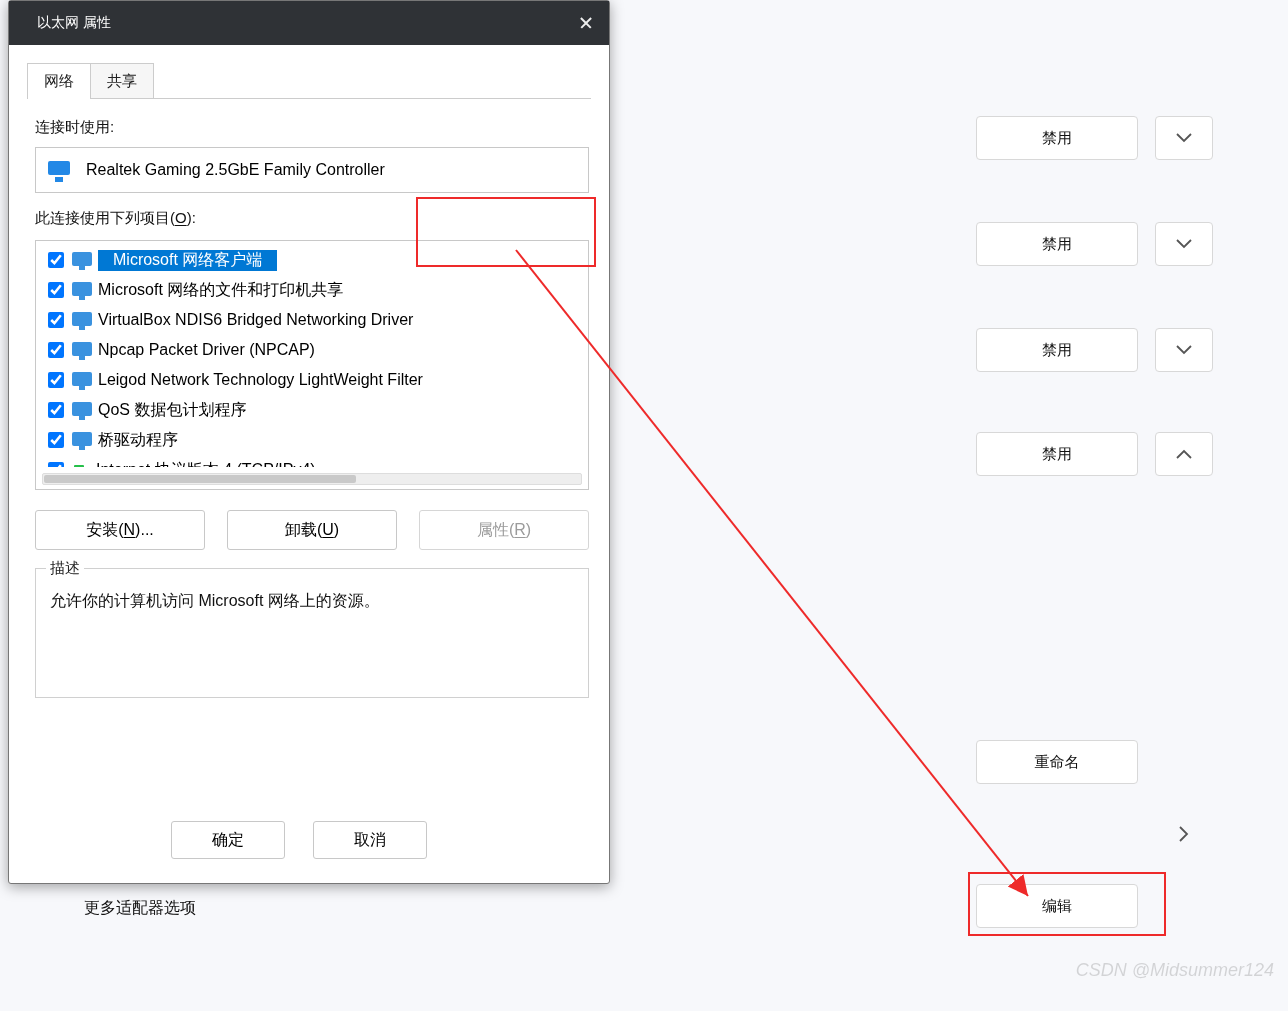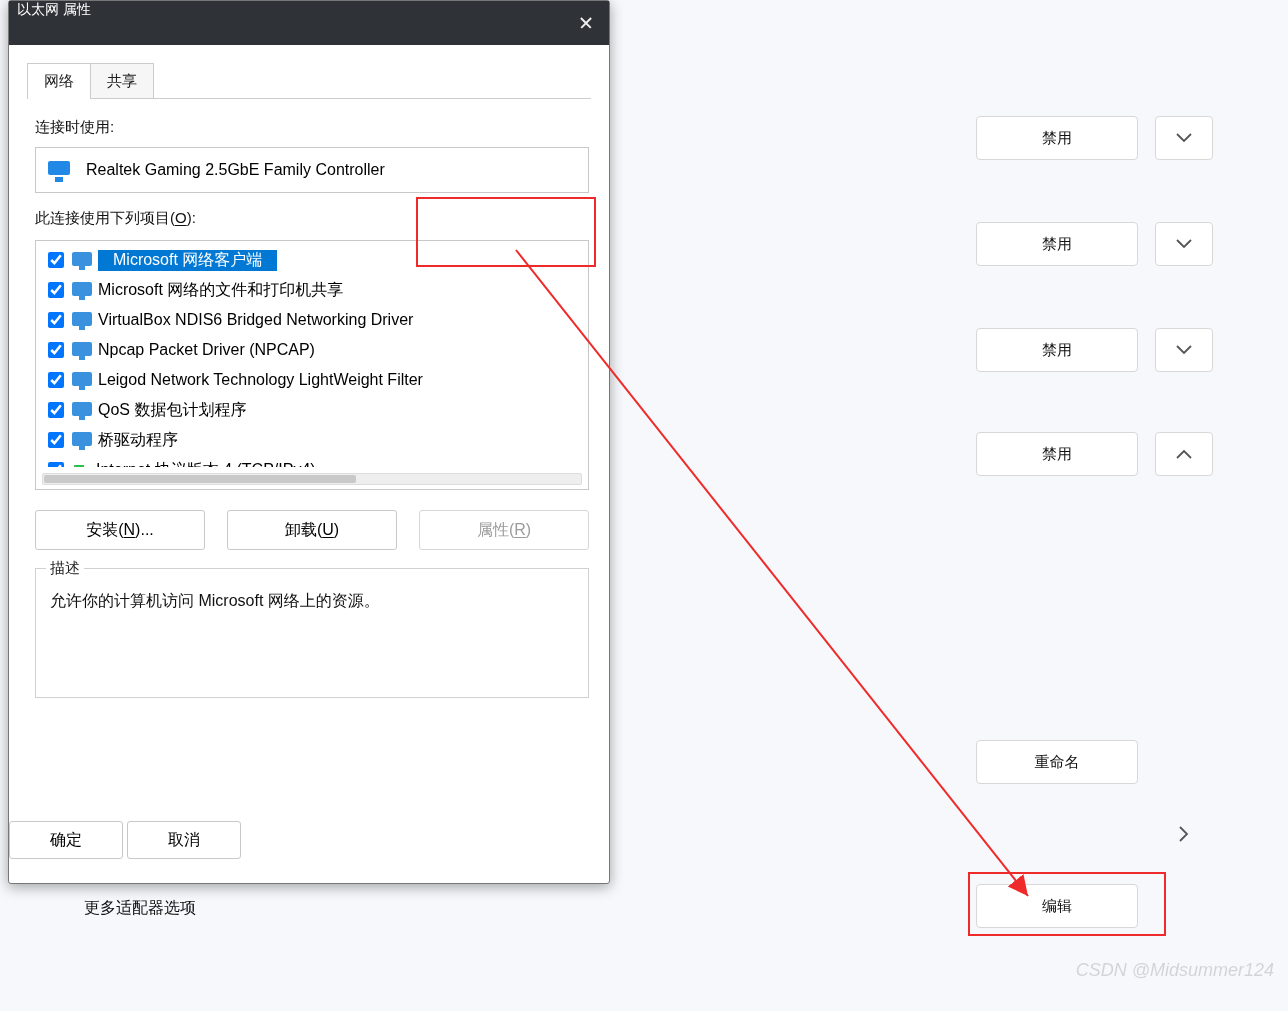--- a/index.html
+++ b/index.html
@@ -45,21 +45,21 @@
     position: absolute; left: 8px; top: 0;
     width: 602px; height: 884px;
     background: #fff;
     border: 1px solid #777; border-radius: 3px;
     display: flex; flex-direction: column;
     box-shadow: 0 3px 14px rgba(0,0,0,0.35);
     z-index: 5;
   }
   .titlebar {
     height: 44px; background: #2f3236; color: #fff;
-    display: flex; padding: 0 0 0 8px;
+    display: flex; align-items: center; padding: 0 0 0 28px;
     font-size: 14px;
   }
   .titlebar .spacer { flex: 1; }
   .close-btn {
     width: 46px; height: 44px;
     display: flex; align-items: center; justify-content: center;
     color: #eee; font-size: 16px;
   }
   .x-icon::before, .x-icon::after {
     content:""; position:absolute; width:14px; height:1.5px;
@@ -162,22 +162,22 @@
     margin-top: 18px; height: 130px; padding: 0 14px;
     position:relative;
   }
   .fieldset .legend {
     position:absolute; top:-10px; left:10px; background:#fff;
     padding:0 4px; font-size:15px; color:#222;
   }
   .desc-text { margin-top: 22px; font-size:16px; color:#111; }
 
   .dialog-footer {
-    height: 70px; display:flex; justify-content:flex-start; align-items:flex-start;
-    gap: 4px; padding: 8px 20px 0 0;
+    height: 70px; display:flex; justify-content:center; align-items:flex-start;
+    gap: 28px; padding: 8px 20px 0 0;
     border-top: none;
   }
   .ft-btn {
     width:114px; height:38px; border:1px solid #c8c8c8; border-radius:3px;
     background:#fff; display:flex; align-items:center; justify-content:center;
     font-size:16px;
   }
 
   
   .red-box {

